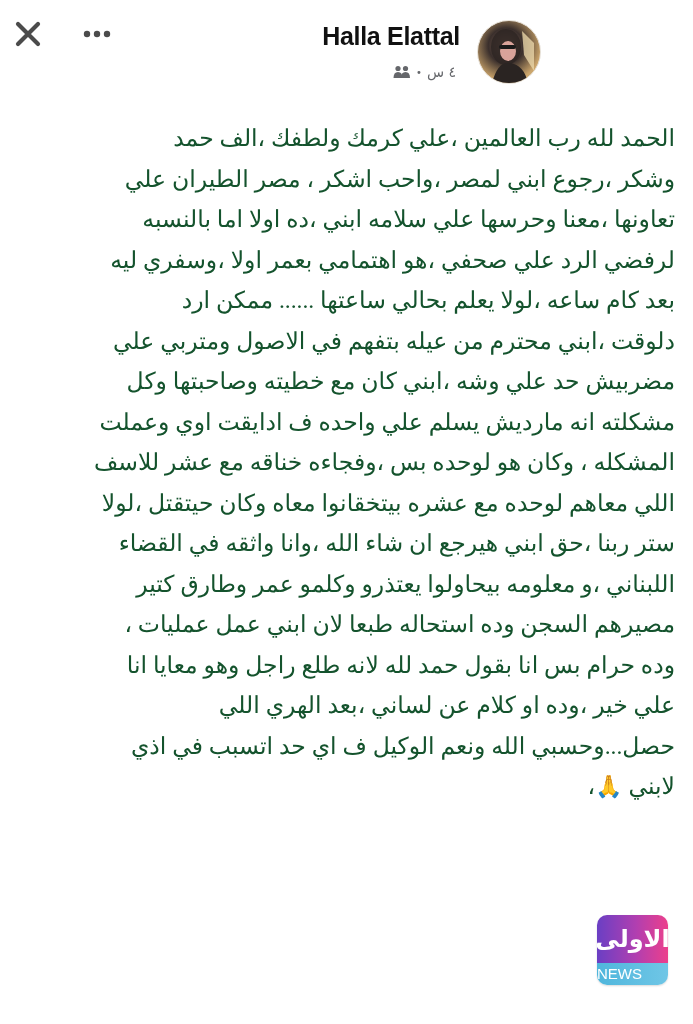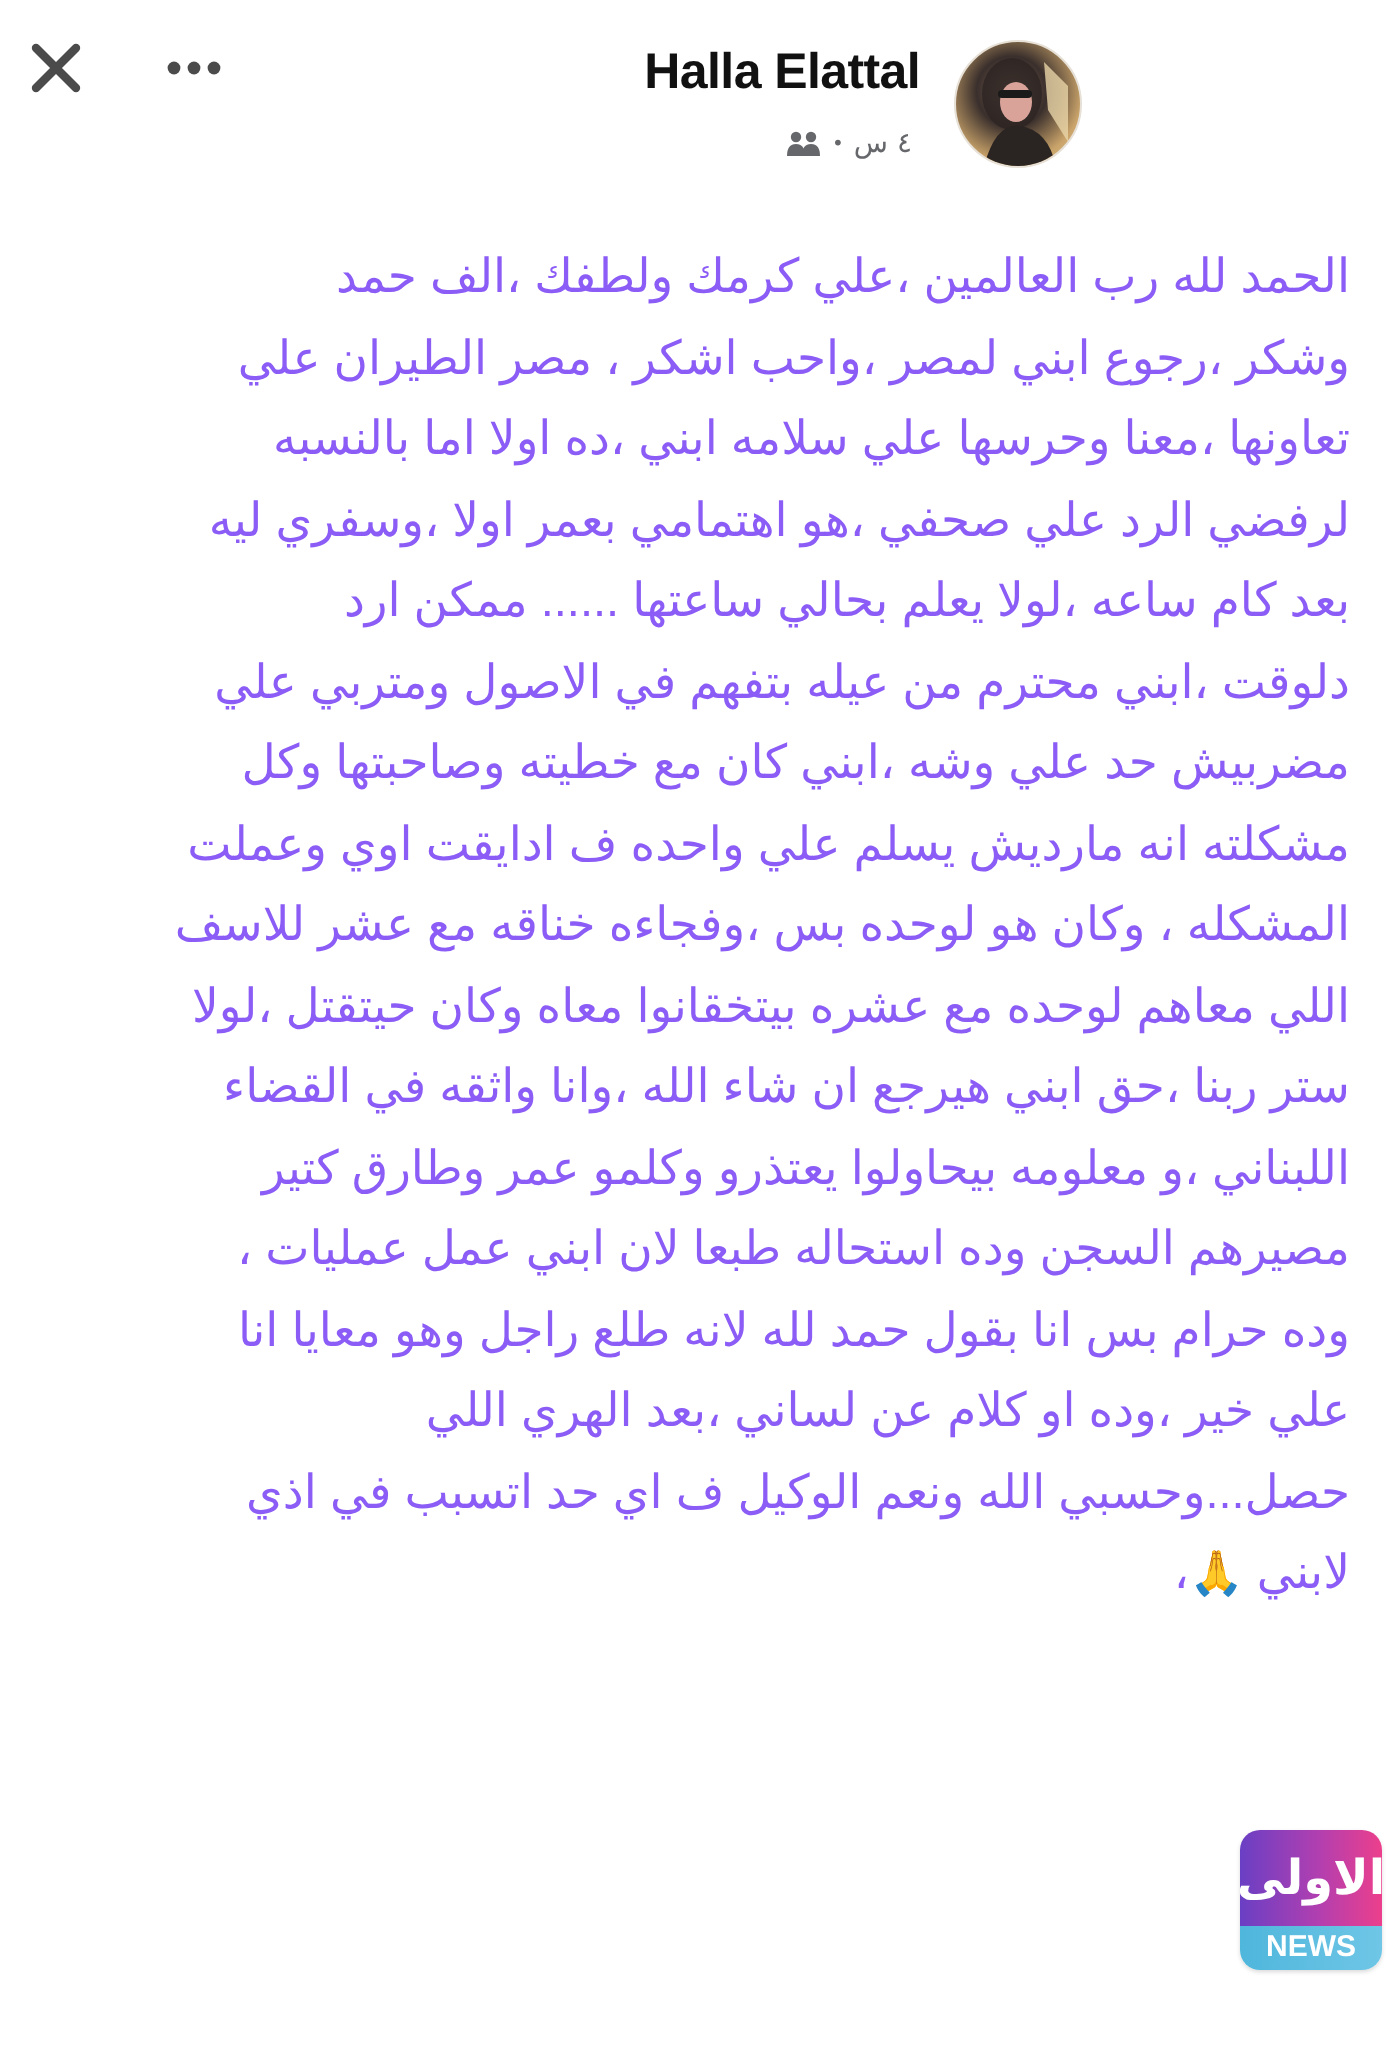--- a/index.html
+++ b/index.html
@@ -70,63 +70,62 @@
     border: 1px solid #e6e0d6;
     cursor: pointer;
   }
   .post-body {
     position: absolute;
     right: 18px;
     top: 118px;
     width: 620px;
     direction: rtl;
     text-align: right;
-    font-family: Liberation Sans, sans-serif;
+    font-family: Liberation Serif, serif;
     font-size: 23.5px;
     line-height: 40.5px;
-    color: #8b5cf6;
+    color: #14532d;
   }
   .post-line {
     white-space: nowrap;
     display: block;
   }
   .emoji {
     font-size: 22px;
   }
   .watermark {
     position: absolute;
     left: 597px;
     top: 915px;
     width: 71px;
     height: 70px;
     border-radius: 10px;
     overflow: hidden;
     box-shadow: 0 1px 2px rgba(0,0,0,0.15);
-    margin-left: 23px;
   }
   .watermark-top {
     height: 48px;
     background: linear-gradient(90deg, #6a3fc4 0%, #b13fb0 55%, #ec3f8c 100%);
     color: #fff;
     font-weight: bold;
     font-size: 24px;
     display: flex;
     align-items: center;
     justify-content: center;
     direction: rtl;
     letter-spacing: -1px;
   }
   .watermark-bottom {
     height: 22px;
     background: linear-gradient(90deg, #4fb6dc 0%, #6fc6e6 100%);
     color: #fff;
     font-family: "Liberation Sans", sans-serif;
-    font-weight: bold;
+    font-weight: normal;
     font-size: 15px;
-    text-align: center;
+    text-align: left;
     line-height: 22px;
   }
 </style>
 </head>
 <body>
 
 <div class="header">
   <div class="close-btn">
     <svg width="32" height="32" viewBox="0 0 32 32">
       <path d="M6 6 L26 26 M26 6 L6 26" stroke="#4b4b4b" stroke-width="4.2" stroke-linecap="round"></path>

